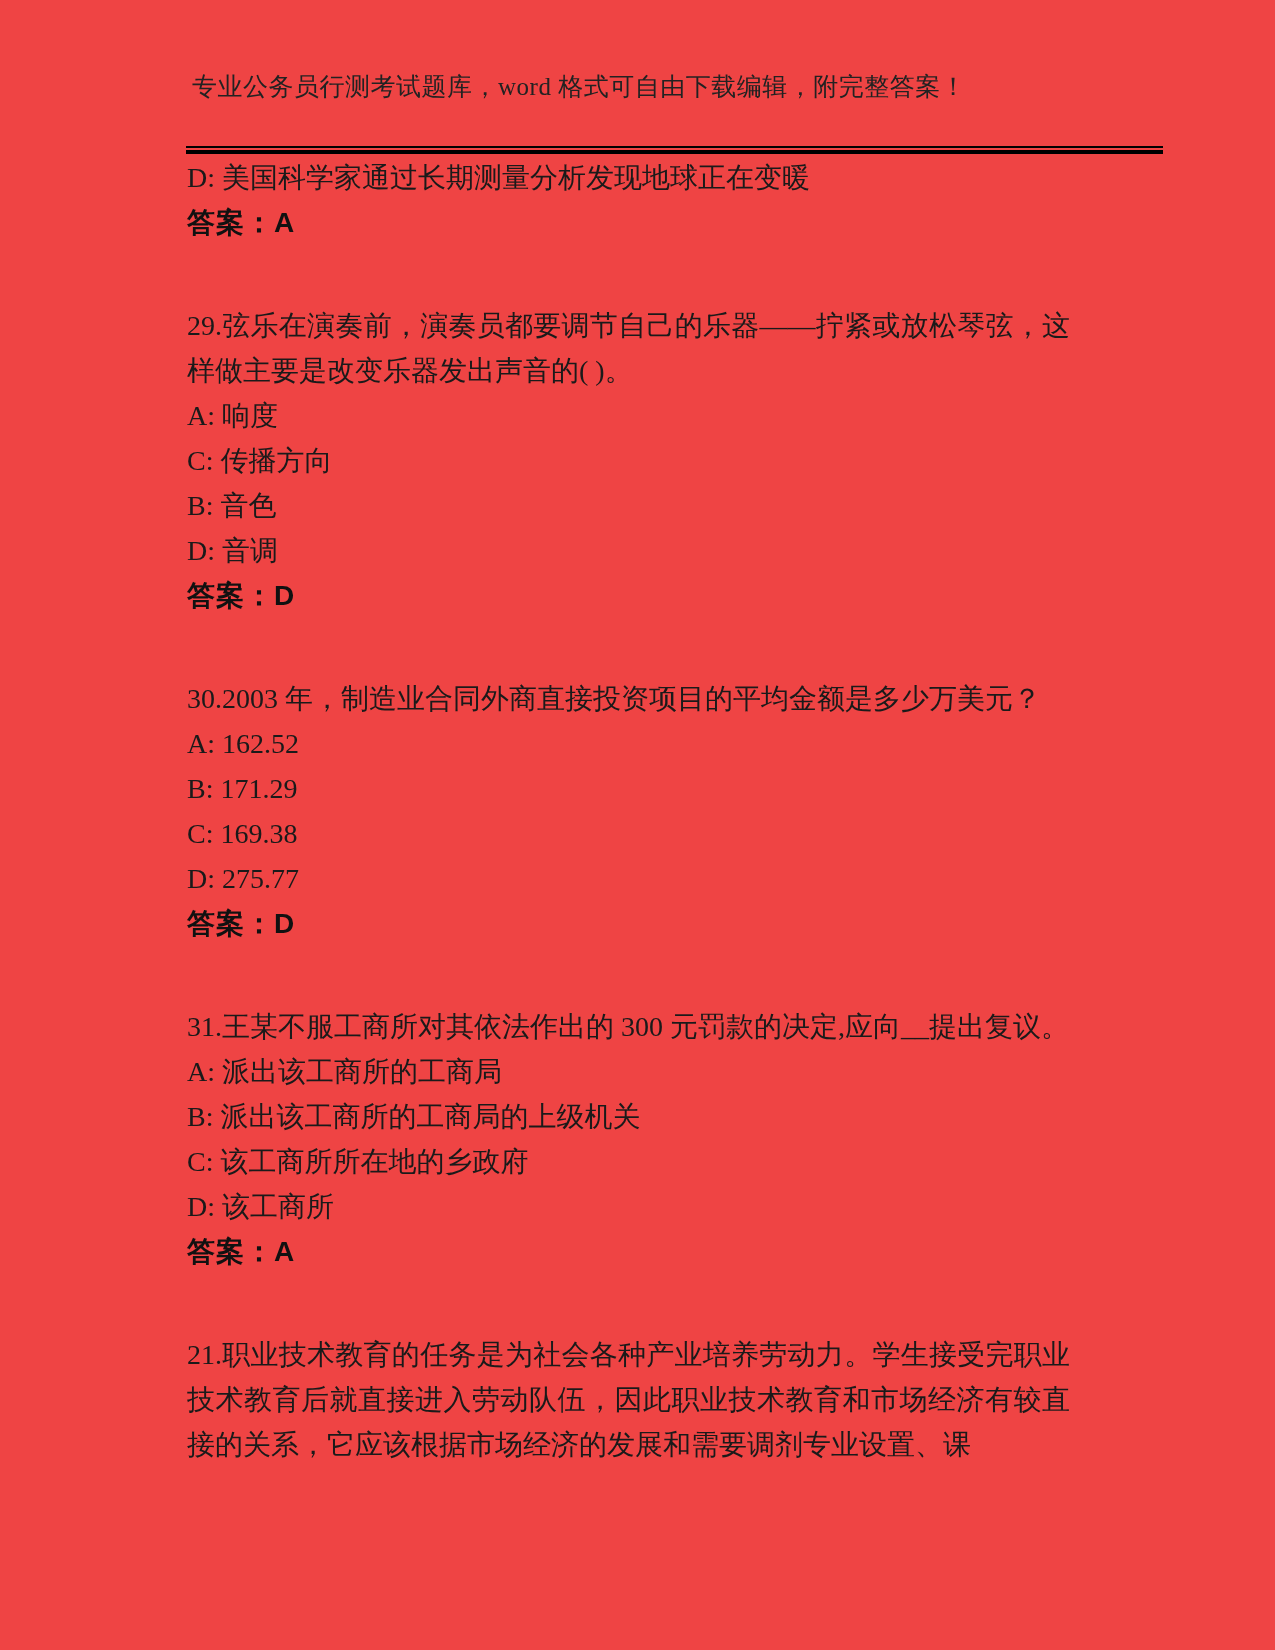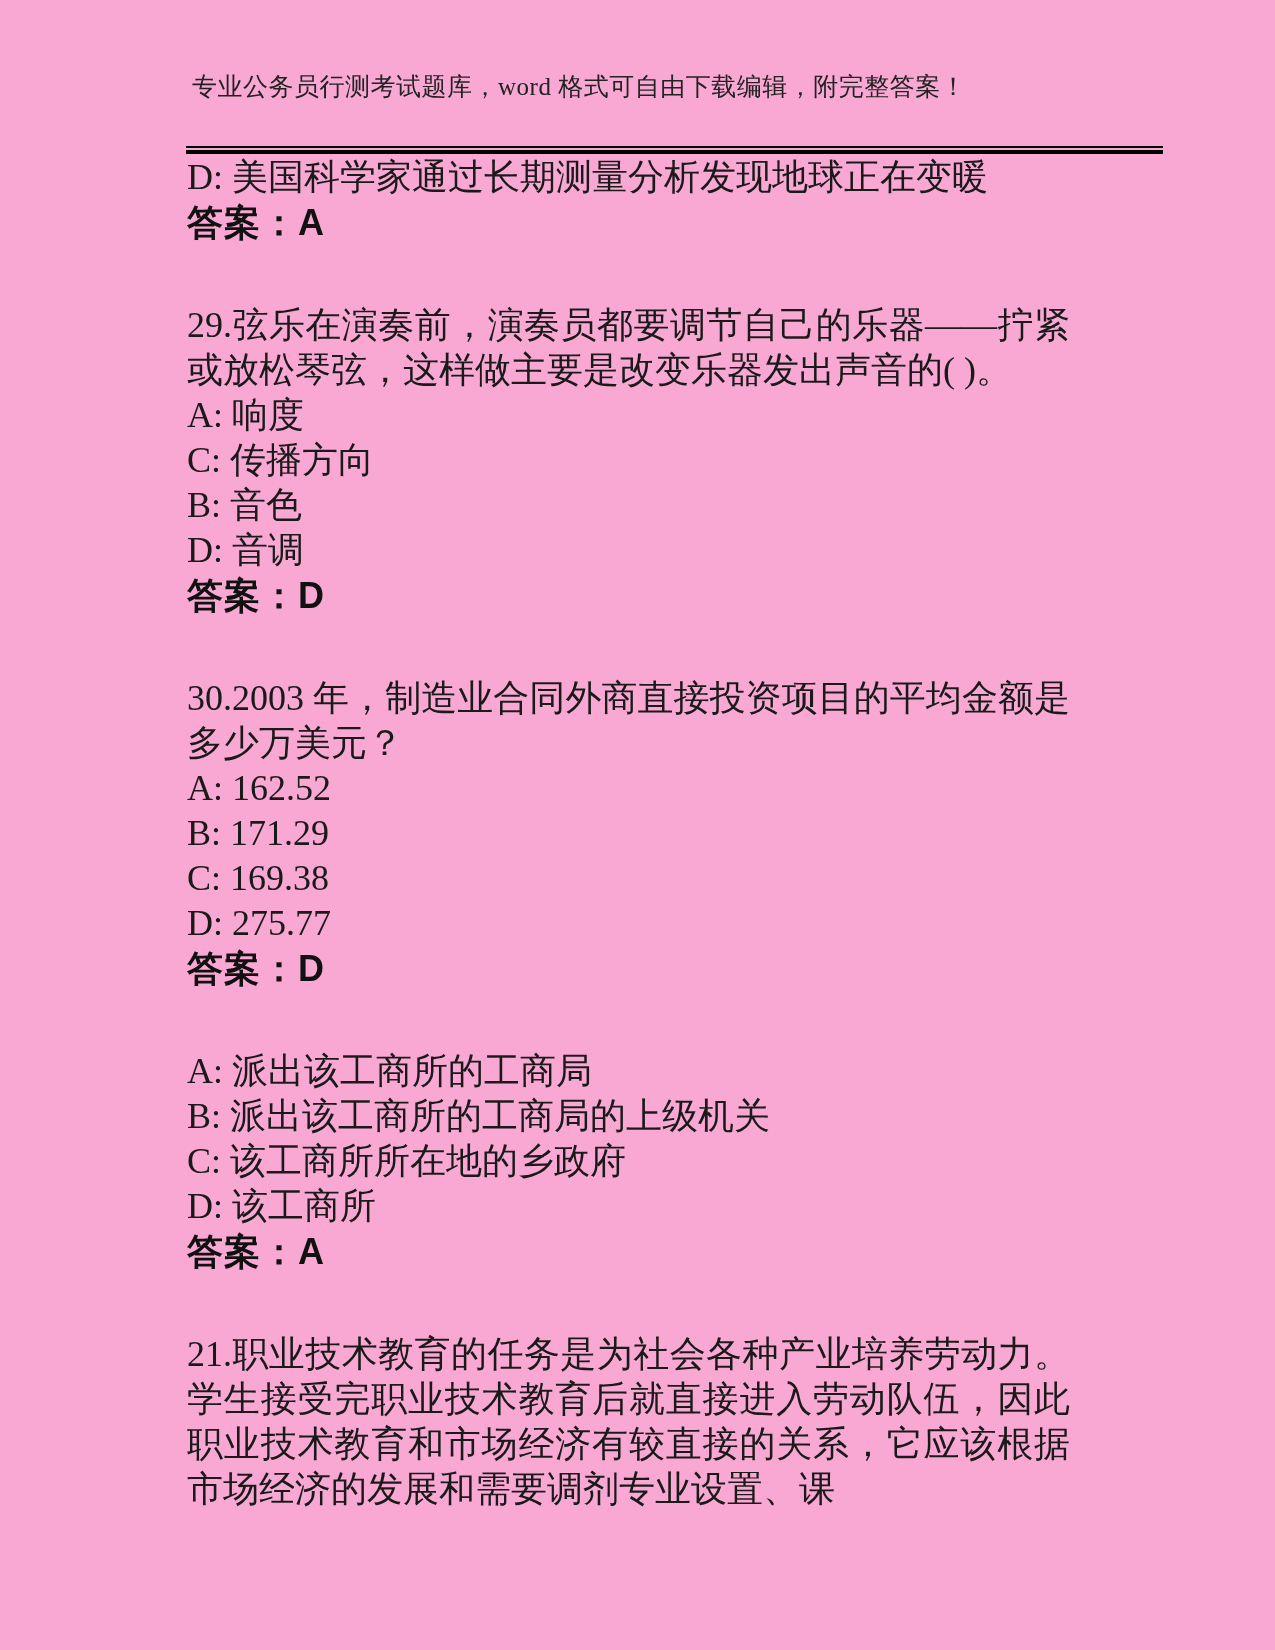--- a/index.html
+++ b/index.html
@@ -4,21 +4,21 @@
 <style>
   html, body {
     margin: 0;
     padding: 0;
     background: #ffffff;
   }
   .page {
     position: relative;
     width: 1275px;
     height: 1650px;
-    background: #f9a8d4;
+    background: #ef4444;
     overflow: hidden;
     font-family: "Liberation Serif", "DejaVu Serif", serif;
     color: #1a1a1a;
   }
   .header-notice {
     position: absolute;
     left: 192px;
     top: 70px;
     width: 940px;
     font-size: 25px;
@@ -34,21 +34,21 @@
     width: 977px;
     height: 2px;
     border-top: 2px solid #000000;
     border-bottom: 4px solid #000000;
   }
   .doc-content {
     position: absolute;
     left: 187px;
     top: 155px;
     width: 883px;
-    font-size: 36px;
+    font-size: 28px;
     line-height: 45px;
   }
   .block { margin-top: 58px; }
   .block.first { margin-top: 0; }
   .q-text {
     text-align: justify;
     text-justify: inter-ideograph;
   }
   .option-line {
     text-align: left;
@@ -88,20 +88,21 @@
     <div class="block">
       <div class="q-text">30.2003 年，制造业合同外商直接投资项目的平均金额是多少万美元？</div>
       <div class="option-line">A: 162.52</div>
       <div class="option-line">B: 171.29</div>
       <div class="option-line">C: 169.38</div>
       <div class="option-line">D: 275.77</div>
       <div class="answer-line">答案：D</div>
     </div>
 
     <div class="block">
+      <div class="q-text">31.王某不服工商所对其依法作出的 300 元罚款的决定,应向__提出复议。</div>
       <div class="option-line">A: 派出该工商所的工商局</div>
       <div class="option-line">B: 派出该工商所的工商局的上级机关</div>
       <div class="option-line">C: 该工商所所在地的乡政府</div>
       <div class="option-line">D: 该工商所</div>
       <div class="answer-line">答案：A</div>
     </div>
 
     <div class="block">
       <div class="q-text">21.职业技术教育的任务是为社会各种产业培养劳动力。学生接受完职业技术教育后就直接进入劳动队伍，因此职业技术教育和市场经济有较直接的关系，它应该根据市场经济的发展和需要调剂专业设置、课</div>
     </div>

